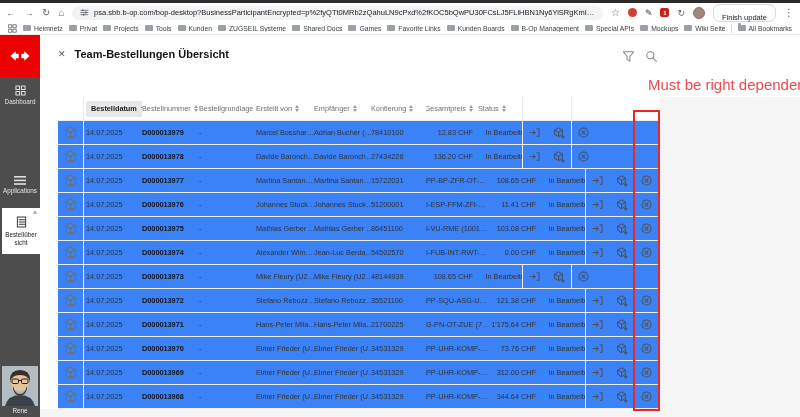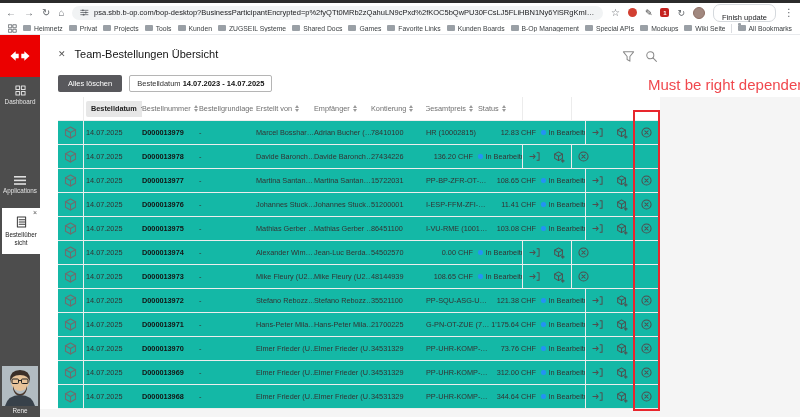--- a/index.html
+++ b/index.html
@@ -40,39 +40,39 @@
   .sb-user { margin-top:auto; padding-bottom:3px; text-align:center; }
   .sb-user svg { display:block; margin:0 auto; }
   .sb-user .uname { font-size:6.3px; color:#eee; margin-top:1px; }
 
   
   .main { flex:1; position:relative; background:#fff; overflow:hidden; }
   .right-panel { position:absolute; left:620px; top:62px; right:0; bottom:0; background:#f5f5f5; }
   .bottom-strip { position:absolute; left:0; right:0; top:374px; bottom:0; background:#f5f5f5; }
   .page-header { position:absolute; top:13px; left:18px; display:flex; align-items:center; gap:9px; }
   .page-close { font-size:9px; color:#555; }
-  .page-title { font-size:11px; font-weight:normal; color:#151515; }
+  .page-title { font-size:11px; font-weight:bold; color:#151515; }
   .header-icons { position:absolute; top:15px; left:582px; display:flex; gap:10px; }
   .toolbar { position:absolute; top:40px; left:18px; display:flex; gap:7px; align-items:center; }
   .btn-clear { background:#58585c; color:#fff; font-size:7.5px; border:none; border-radius:2px; padding:4px 10px; font-family:inherit; }
   .chip { background:#fff; border:1px solid #b5b5b5; border-radius:2px; font-size:7.5px; color:#333; padding:3px 7px; white-space:nowrap; }
   .chip b { color:#111; }
   .annotation { position:absolute; top:41px; left:608px; font-size:15px; color:#f0484e; white-space:nowrap; }
   .red-box { position:absolute; left:593px; top:75px; width:27px; height:301px; border:2px solid #e8262d; z-index:5; }
 
   
   .table { position:absolute; top:62px; left:18px; width:600px; background:#fff; }
   .thead { display:flex; align-items:center; height:24px; font-size:7.3px; color:#6f6f6f; border-bottom:1px solid #ececec; }
   .th { display:inline-flex; align-items:center; }
   .sort { display:inline-flex; flex-direction:column; margin-left:3px; }
   .sort i { display:block; width:0; height:0; border:2.4px solid transparent; }
   .sort i:first-child { border-bottom:3px solid #9a9a9a; border-top:none; margin-bottom:1.5px; }
   .sort i:last-child { border-top:3px solid #9a9a9a; border-bottom:none; }
   .sort-pill { background:#e7e7e7; border-radius:2px; color:#1c1c1c; font-weight:bold; font-size:7.3px; padding:3.5px 5px; display:inline-flex; align-items:center; gap:4px; }
-  .row { display:flex; align-items:center; height:24px; border-bottom:1px solid #ededed; font-size:7.3px; color:#333; background:#14b8a6; }
+  .row { display:flex; align-items:center; height:24px; border-bottom:1px solid #ededed; font-size:7.3px; color:#333; background:#3b82f6; }
   .c { flex:none; overflow:hidden; white-space:nowrap; padding-right:3px; display:inline-flex; align-items:center; height:100%; }
   .ci { width:26px; justify-content:center; border-right:1px solid #ececec; padding-right:0; }
   .cd { width:58px; padding-left:2px; }
   .cn { width:57px; font-weight:bold; color:#141414; }
   .cb { width:57px; }
   .cc { width:58px; }
   .cr { width:57px; }
   .ck { width:55px; }
   .co { width:63px; }
   .ct { width:52px; justify-content:flex-end; padding-right:5px; }
@@ -268,24 +268,20 @@
       <div class="header-icons">
         <svg class="ic" width="13" height="13" viewBox="0 0 14 14" style="stroke:#8a8a8a">
             <path d="M1.5 2 H12.5 L8.5 7 V12 L5.5 10.3 V7 Z"></path>
           </svg>
         <svg class="ic" width="13" height="13" viewBox="0 0 14 14" style="stroke:#8a8a8a">
             <circle cx="5.7" cy="5.7" r="3.8"></circle>
             <path d="M8.6 8.6 L12.3 12.3"></path>
           </svg>
       </div>
 
-      <div class="toolbar">
-        <button class="btn-clear">Alles löschen</button>
-        <span class="chip"><span>Bestelldatum</span>&nbsp;<b>14.07.2023 - 14.07.2025</b></span>
-      </div>
 
       <div class="annotation">Must be right dependend</div>
 
       <div class="table">
         <div class="thead">
           <span class="c ci"></span>
           <span class="c cd">
               <span class="sort-pill">
                 <span>Bestelldatum</span>
                 <svg width="6" height="4" viewBox="0 0 6 4">
@@ -352,21 +348,20 @@
                   <path d="M1.5 3.8 L6.5 6.6 L11.5 3.8"></path>
                   <path d="M6.5 6.6 V12"></path>
                 </svg>
               </span>
               <span class="c cd">14.07.2025</span>
               <span class="c cn">D000013979</span>
               <span class="c cb">-</span>
               <span class="c cc">Marcel Bosshar…</span>
               <span class="c cr">Adrian Bucher (…</span>
               <span class="c ck">78410100</span>
-              <span class="c co">HR (10002815)</span>
               <span class="c ct">12.83 CHF</span>
               <span class="c cs">
                 <i class="dot"></i>
                 <span>In Bearbeitung</span>
               </span>
               <span class="c ca1">
                 <svg class="act" width="11" height="11" viewBox="0 0 12 12">
                   <path d="M1 6 H6.5 M4.8 4 L6.8 6 L4.8 8 M8.8 2 H11 V10 H8.8"></path>
                 </svg>
               </span>
@@ -556,20 +551,21 @@
                   <path d="M1.5 3.8 L6.5 6.6 L11.5 3.8"></path>
                   <path d="M6.5 6.6 V12"></path>
                 </svg>
               </span>
               <span class="c cd">14.07.2025</span>
               <span class="c cn">D000013974</span>
               <span class="c cb">-</span>
               <span class="c cc">Alexander Wim…</span>
               <span class="c cr">Jean-Luc Berda…</span>
               <span class="c ck">54502570</span>
+              <span class="c co">I-FUB-INT-RWT-…</span>
               <span class="c ct">0.00 CHF</span>
               <span class="c cs">
                 <i class="dot"></i>
                 <span>In Bearbeitung</span>
               </span>
               <span class="c ca1">
                 <svg class="act" width="11" height="11" viewBox="0 0 12 12">
                   <path d="M1 6 H6.5 M4.8 4 L6.8 6 L4.8 8 M8.8 2 H11 V10 H8.8"></path>
                 </svg>
               </span>

